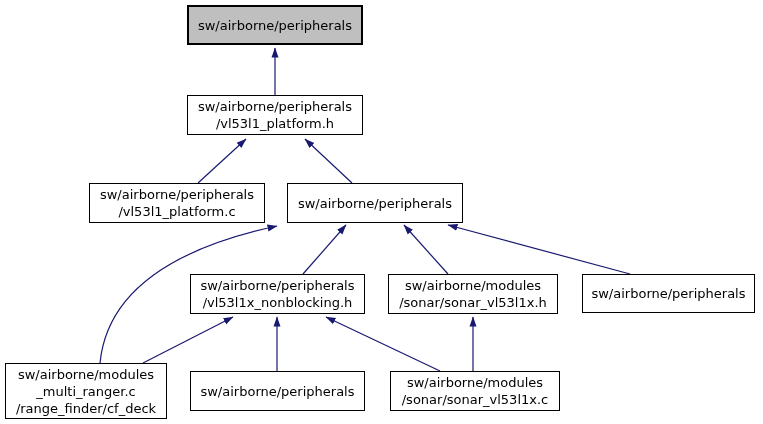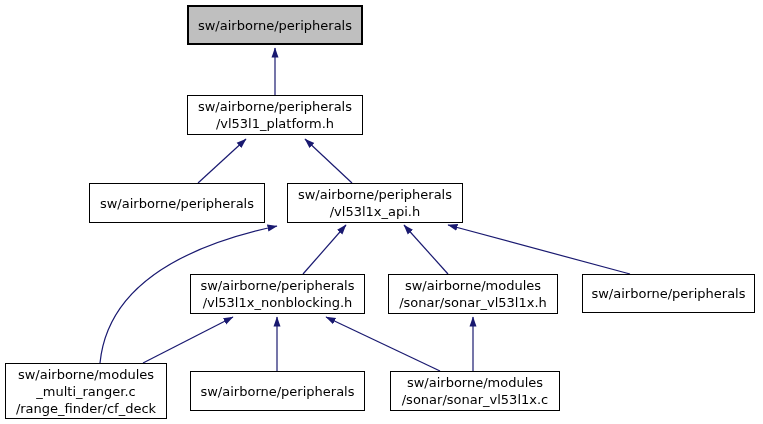--- a/index.html
+++ b/index.html
@@ -61,25 +61,25 @@
     <span>sw/airborne/peripherals</span>
   </div>
 
   <div class="node" style="left:187px;top:95px;width:176px;height:40px;">
     <span>sw/airborne/peripherals</span>
     <span>/vl53l1_platform.h</span>
   </div>
 
   <div class="node" style="left:89px;top:183px;width:176px;height:40px;">
     <span>sw/airborne/peripherals</span>
+    <span>/vl53l1_platform.c</span>
   </div>
 
   <div class="node" style="left:287px;top:183px;width:176px;height:40px;">
     <span>sw/airborne/peripherals</span>
-    <span>/vl53l1x_api.h</span>
   </div>
 
   <div class="node" style="left:190px;top:274px;width:175px;height:40px;">
     <span>sw/airborne/peripherals</span>
     <span>/vl53l1x_nonblocking.h</span>
   </div>
 
   <div class="node" style="left:388px;top:274px;width:170px;height:40px;">
     <span>sw/airborne/modules</span>
     <span>/sonar/sonar_vl53l1x.h</span>

